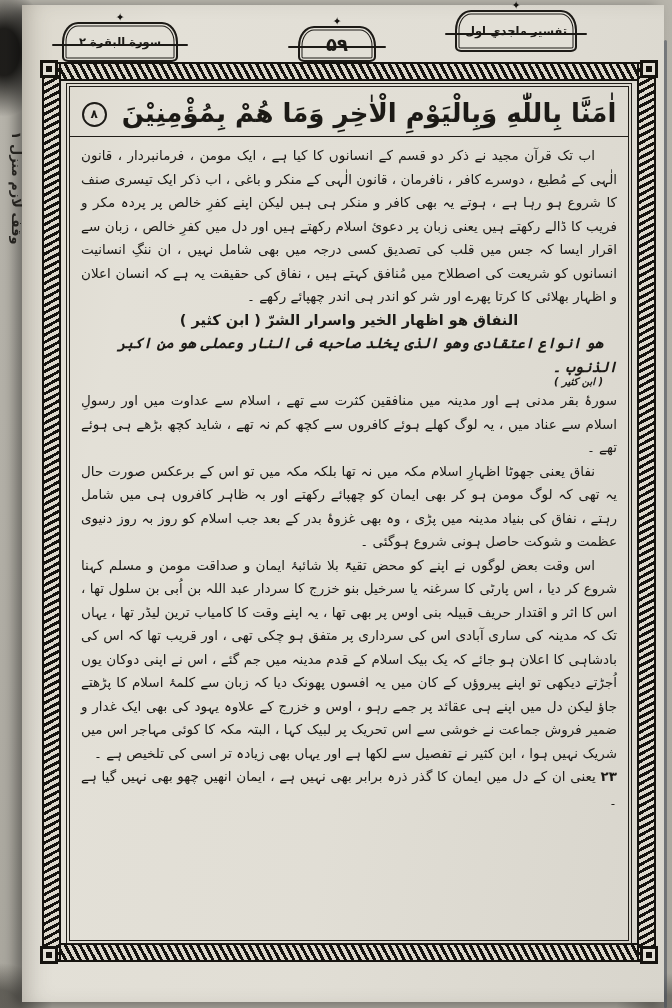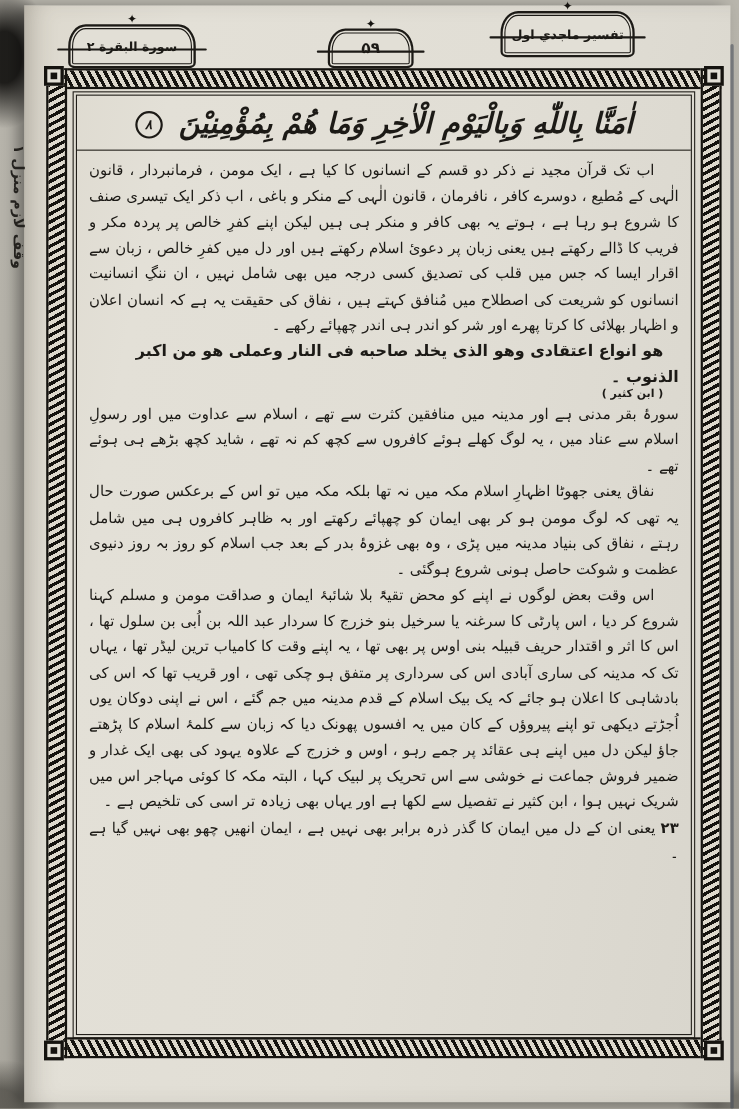--- a/index.html
+++ b/index.html
@@ -43,21 +43,21 @@
   }
   .crest::before{
     content:"✦";position:absolute;top:-13px;left:50%;transform:translateX(-50%);
     font-size:11px;color:#15130f;
   }
   .crest::after{
     content:"";position:absolute;left:-12px;right:-12px;top:55%;height:2.5px;
     background:#1c1a16;border-radius:2px;
   }
   .crest-left{left:62px;top:22px;width:112px;height:36px;align-items:center;}
-  .crest-center{left:298px;top:26px;width:74px;height:32px;font-size:14px;}
+  .crest-center{left:298px;top:26px;width:74px;height:32px;font-size:18px;}
   .crest-right{left:455px;top:10px;width:118px;height:38px;}
   
   .frame{position:absolute;left:42px;top:62px;width:614px;height:900px;}
   .chain{position:absolute;background-color:#ddd8cc;}
   .chain.h{
     left:0;right:0;height:15px;
     background-image:repeating-linear-gradient(62deg,#15130f 0 3px,#ddd8cc 3px 6.5px);
     border-top:2.5px solid #15130f;border-bottom:2.5px solid #15130f;
   }
   .chain.v{
@@ -79,21 +79,21 @@
   .corner.bl{left:-2px;bottom:-2px;} .corner.br{right:-2px;bottom:-2px;}
   
   .inner{
     position:absolute;left:27px;top:24px;right:27px;bottom:21px;
     border:1.5px solid #211e19;outline:1px solid #211e19;outline-offset:2.5px;
     background:transparent;display:flex;flex-direction:column;color:#1c1a16;
   }
   .verse-row{
     text-align:center;direction:rtl;
     padding:9px 6px 5px;border-bottom:1.5px solid #211e19;
-    font-size:26px;font-weight:700;letter-spacing:0;line-height:1.35;font-style:italic;
+    font-size:26px;font-weight:700;letter-spacing:0;line-height:1.35;
   }
   .ayah-mark{
     display:inline-block;width:21px;height:21px;border:2px solid #1c1a16;border-radius:50%;
     font-size:12px;line-height:21px;vertical-align:middle;margin-right:6px;text-align:center;font-weight:700;
   }
   .trans-row{
     text-align:center;direction:rtl;
     padding:7px 6px 6px;border-bottom:1.5px solid #211e19;
     font-size:14px;font-weight:600;
   }
@@ -102,21 +102,21 @@
     flex:1;direction:rtl;text-align:justify;
     padding:7px 11px 6px 11px;
     font-size:13.5px;line-height:23.5px;overflow:hidden;
   }
   .commentary p{margin:0;}
   .commentary p.indent{text-indent:22px;}
   .arabic-line{
     text-align:center;font-weight:700;font-size:14.5px;margin:1px 0;text-indent:0;
   }
   .arabic-start{
-    font-weight:700;font-size:14.5px;text-align:right;text-indent:14px;margin-top:1px;
+    font-weight:700;font-size:14.5px;text-align:right;text-indent:14px;margin-top:1px;font-style:italic;
   }
   .attrib{
     display:block;text-align:right;font-size:10px;font-weight:700;
     margin-top:-4px;line-height:14px;padding-left:4px;
   }
   .footnote{margin-top:2px;}
   .fn-marker{font-weight:700;}
 </style>
 </head>
 <body>
@@ -152,20 +152,21 @@
     <div class="inner">
 
       <div class="verse-row">
         <span>اٰمَنَّا بِاللّٰهِ وَبِالْيَوْمِ الْاٰخِرِ وَمَا هُمْ بِمُؤْمِنِيْنَ</span>
         <span class="ayah-mark">۸</span>
       </div>
 
 
       <div class="commentary">
         <p class="indent">اب تک قرآن مجید نے ذکر دو قسم کے انسانوں کا کیا ہے ، ایک مومن ، فرمانبردار ، قانون الٰہی کے مُطیع ، دوسرے کافر ، نافرمان ، قانون الٰہی کے منکر و باغی ، اب ذکر ایک تیسری صنف کا شروع ہو رہا ہے ، ہوتے یہ بھی کافر و منکر ہی ہیں لیکن اپنے کفرِ خالص پر پردہ مکر و فریب کا ڈالے رکھتے ہیں یعنی زبان پر دعویٔ اسلام رکھتے ہیں اور دل میں کفرِ خالص ، زبان سے اقرار ایسا کہ جس میں قلب کی تصدیق کسی درجہ میں بھی شامل نہیں ، ان ننگِ انسانیت انسانوں کو شریعت کی اصطلاح میں مُنافق کہتے ہیں ، نفاق کی حقیقت یہ ہے کہ انسان اعلان و اظہار بھلائی کا کرتا پھرے اور شر کو اندر ہی اندر چھپائے رکھے ۔</p>
+        <p class="arabic-line">النفاق هو اظهار الخير واسرار الشرّ ( ابن كثير )</p>
         <p class="arabic-start">
           <span>هو انواع اعتقادى وهو الذى يخلد صاحبه فى النار وعملى هو من اكبر الذنوب ۔</span>
           <span class="attrib">( ابن كثير )</span>
         </p>
         <p>سورۂ بقر مدنی ہے اور مدینہ میں منافقین کثرت سے تھے ، اسلام سے عداوت میں اور رسولِ اسلام سے عناد میں ، یہ لوگ کھلے ہوئے کافروں سے کچھ کم نہ تھے ، شاید کچھ بڑھے ہی ہوئے تھے ۔</p>
         <p class="indent">نفاق یعنی جھوٹا اظہارِ اسلام مکہ میں نہ تھا بلکہ مکہ میں تو اس کے برعکس صورت حال یہ تھی کہ لوگ مومن ہو کر بھی ایمان کو چھپائے رکھتے اور بہ ظاہر کافروں ہی میں شامل رہتے ، نفاق کی بنیاد مدینہ میں پڑی ، وہ بھی غزوۂ بدر کے بعد جب اسلام کو روز بہ روز دنیوی عظمت و شوکت حاصل ہونی شروع ہوگئی ۔</p>
         <p class="indent">اس وقت بعض لوگوں نے اپنے کو محض تقیۃً بلا شائبۂ ایمان و صداقت مومن و مسلم کہنا شروع کر دیا ، اس پارٹی کا سرغنہ یا سرخیل بنو خزرج کا سردار عبد اللہ بن اُبی بن سلول تھا ، اس کا اثر و اقتدار حریف قبیلہ بنی اوس پر بھی تھا ، یہ اپنے وقت کا کامیاب ترین لیڈر تھا ، یہاں تک کہ مدینہ کی ساری آبادی اس کی سرداری پر متفق ہو چکی تھی ، اور قریب تھا کہ اس کی بادشاہی کا اعلان ہو جائے کہ یک بیک اسلام کے قدم مدینہ میں جم گئے ، اس نے اپنی دوکان یوں اُجڑتے دیکھی تو اپنے پیروؤں کے کان میں یہ افسوں پھونک دیا کہ زبان سے کلمۂ اسلام کا پڑھتے جاؤ لیکن دل میں اپنے ہی عقائد پر جمے رہو ، اوس و خزرج کے علاوہ یہود کی بھی ایک غدار و ضمیر فروش جماعت نے خوشی سے اس تحریک پر لبیک کہا ، البتہ مکہ کا کوئی مہاجر اس میں شریک نہیں ہوا ، ابن کثیر نے تفصیل سے لکھا ہے اور یہاں بھی زیادہ تر اسی کی تلخیص ہے ۔</p>
         <p class="footnote">
           <span class="fn-marker">۲۳</span>
           <span>یعنی ان کے دل میں ایمان کا گذر ذرہ برابر بھی نہیں ہے ، ایمان انھیں چھو بھی نہیں گیا ہے ۔</span>

